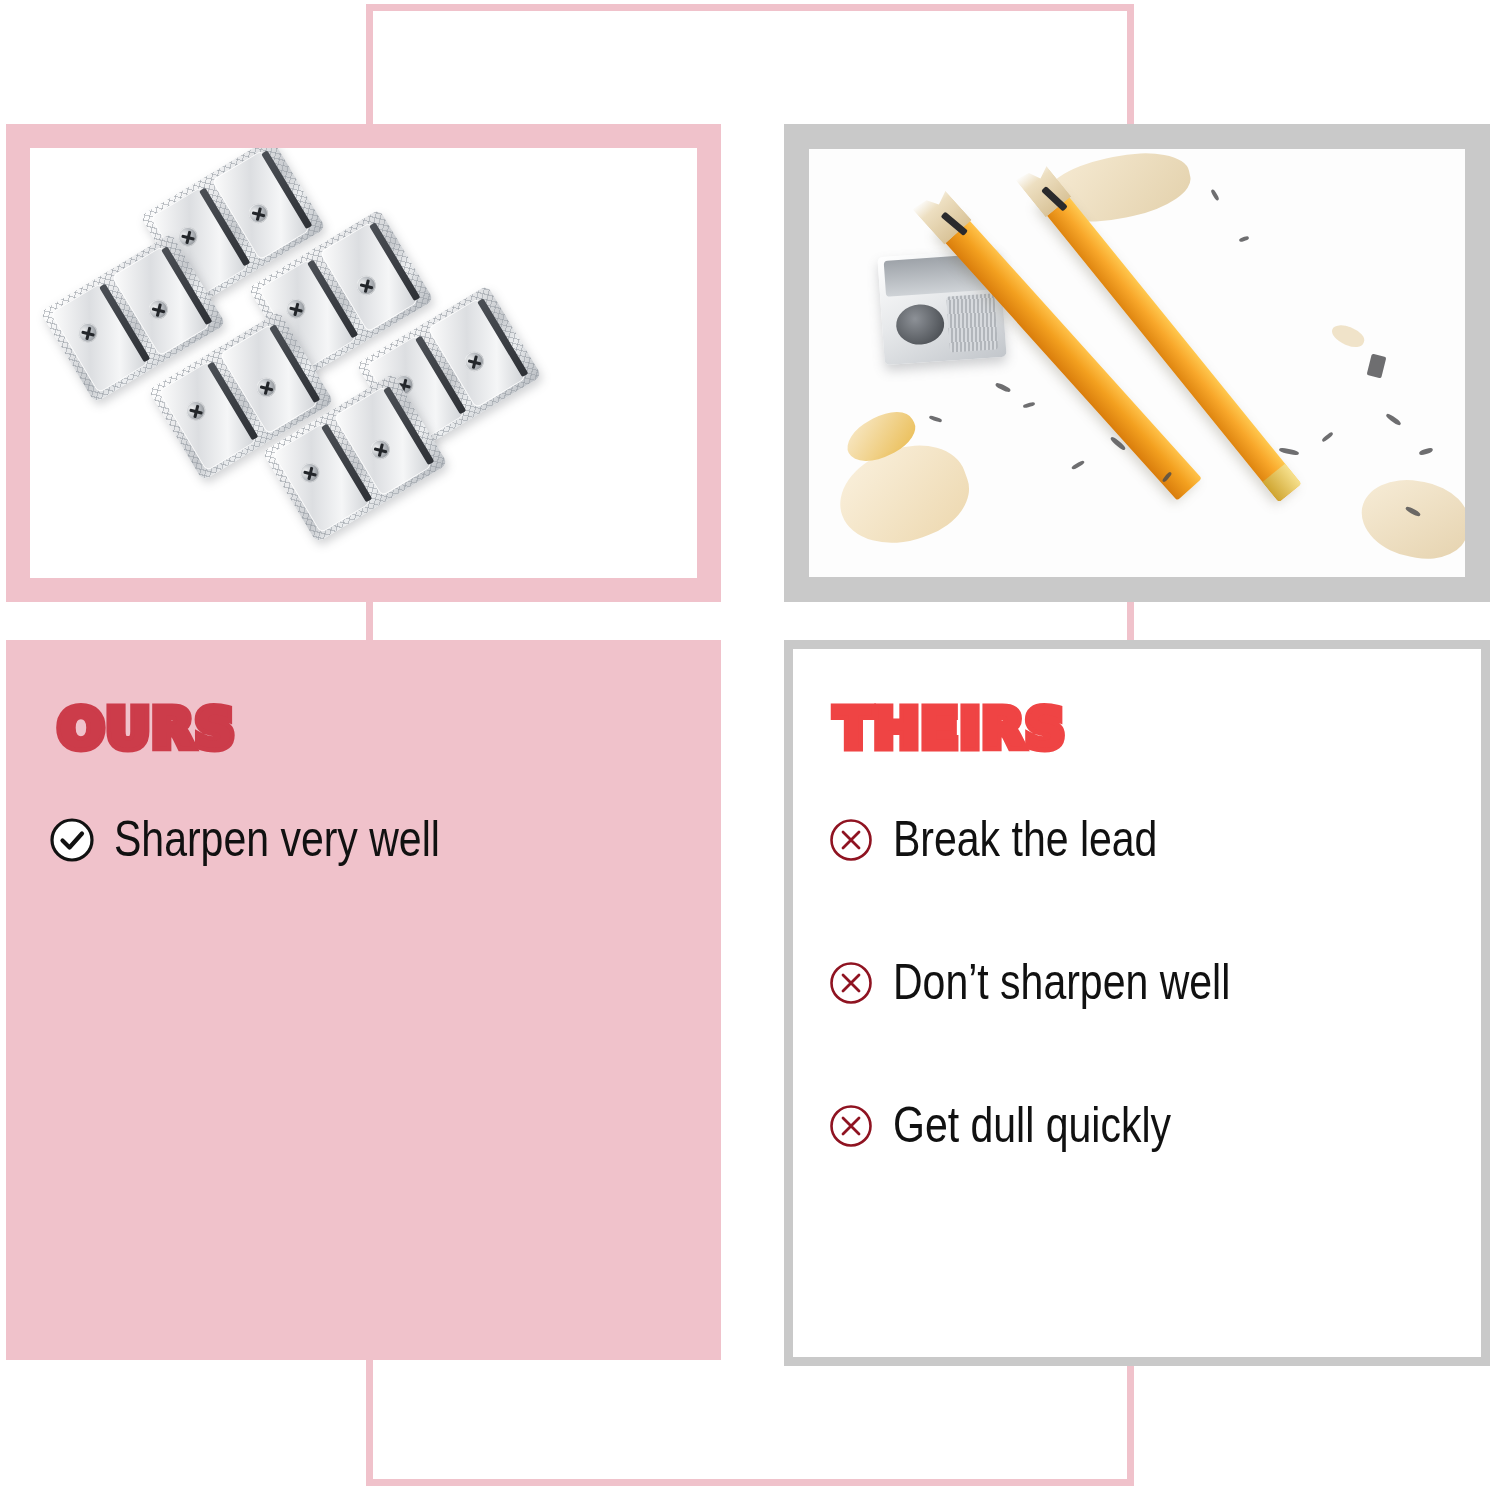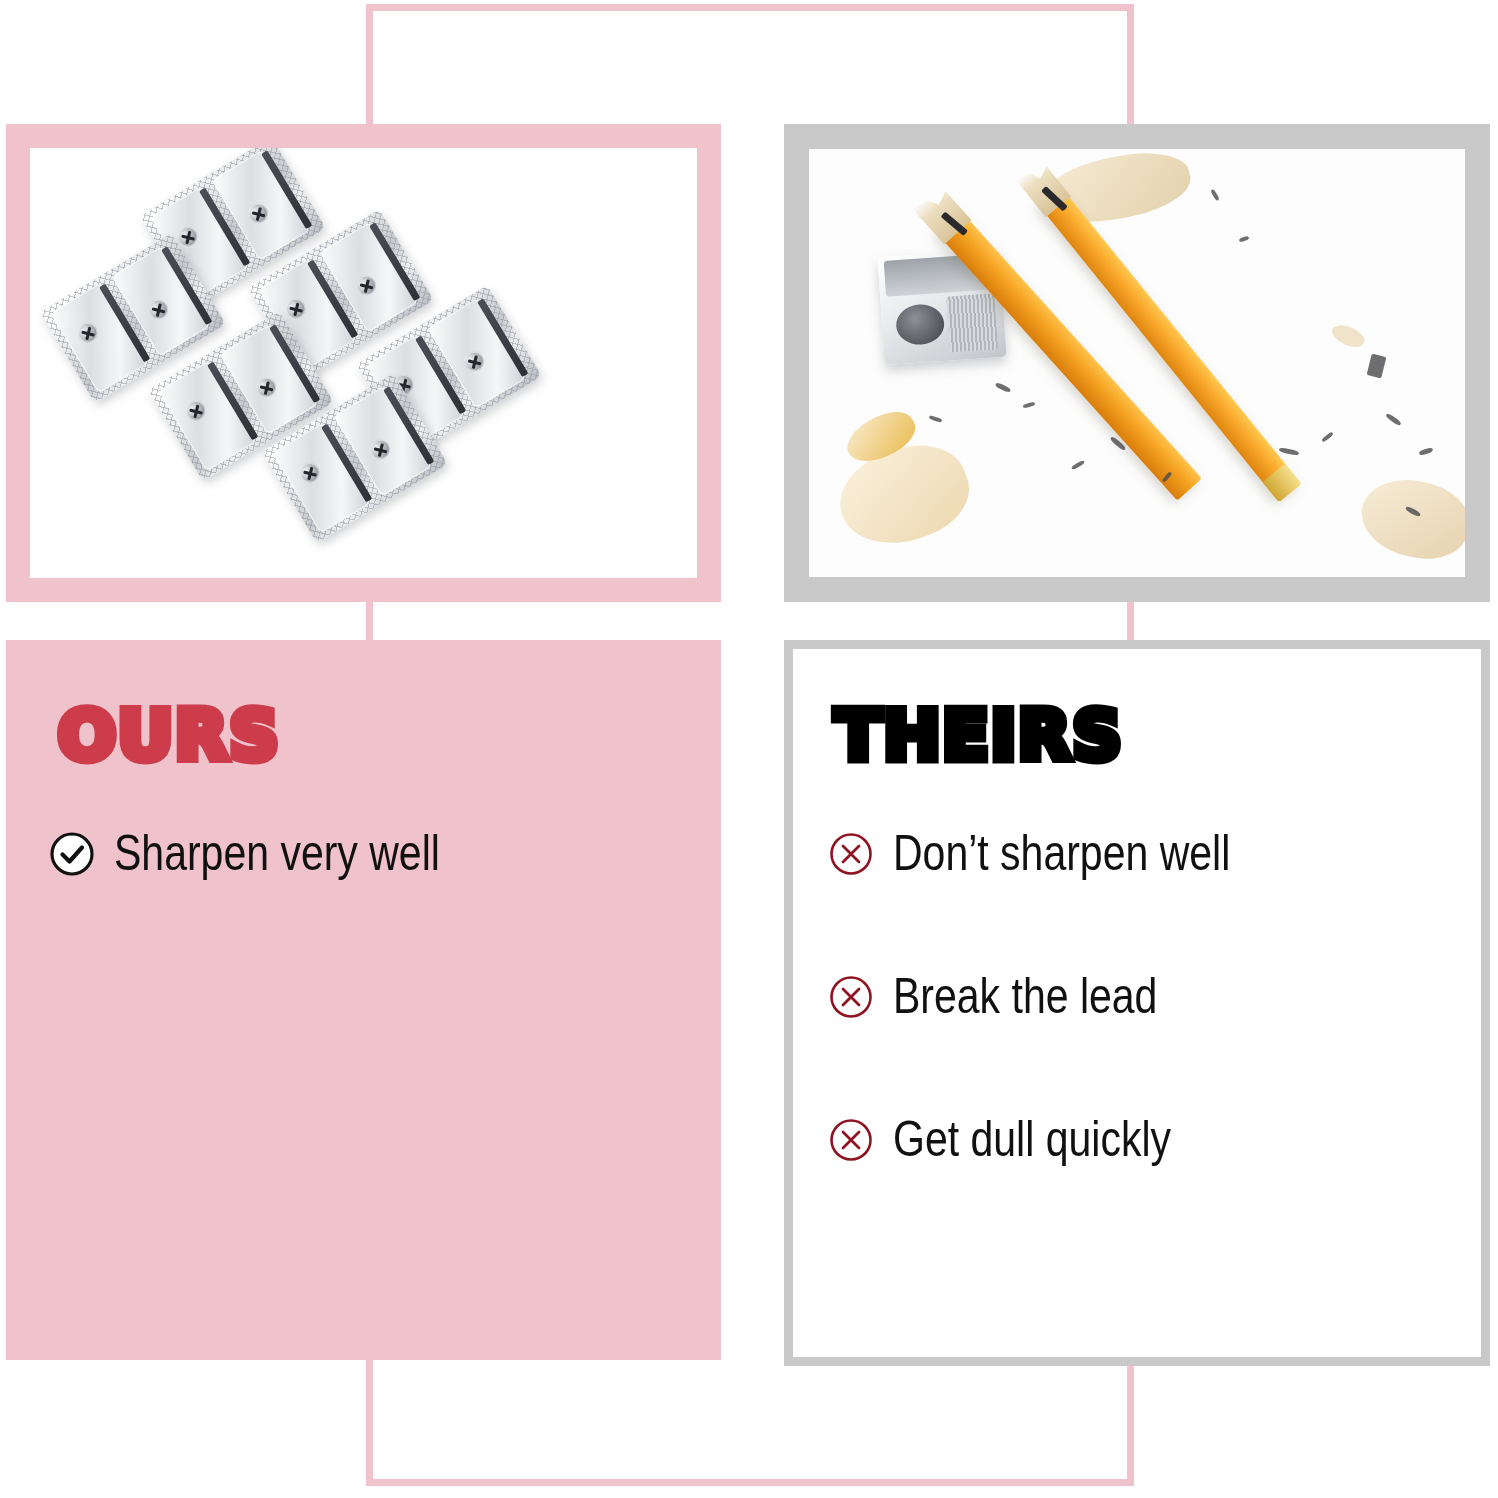--- a/index.html
+++ b/index.html
@@ -90,29 +90,29 @@
     height: 100%;
     background: #ffffff;
     box-sizing: border-box;
     padding: 53px 36px 40px 36px;
   }
 
   
   .heading {
     font-family: "DejaVu Sans", sans-serif;
     font-weight: bold;
-    font-size: 68px;
+    font-size: 54px;
     letter-spacing: 2px;
     line-height: 1;
     margin: 0 0 54px 0;
     -webkit-text-stroke: 9px currentColor;
     paint-order: stroke fill;
   }
   .heading-ours { color: #cc3c4a; margin-left: 8px; }
-  .heading-theirs { color: #000000; margin-left: 6px; }
+  .heading-theirs { color: #ef4444; margin-left: 6px; }
 
   
   .feature-list {
     list-style: none;
     margin: 0;
     padding: 0;
   }
   .feature-item {
     display: flex;
     align-items: flex-start;
@@ -440,30 +440,30 @@
       <div class="heading heading-theirs">THEIRS</div>
 
       <ul class="feature-list list-theirs">
         <li class="feature-item">
           <span class="feature-icon">
             <svg viewBox="0 0 44 44">
               <circle cx="22" cy="22" r="19.5" fill="none" stroke="#8f1321" stroke-width="2.6"></circle>
               <path d="M14 14 L30 30 M30 14 L14 30" fill="none" stroke="#8f1321" stroke-width="2.8" stroke-linecap="round"></path>
             </svg>
           </span>
-          <span class="feature-label">Don’t sharpen well</span>
+          <span class="feature-label">Break the lead</span>
         </li>
         <li class="feature-item">
           <span class="feature-icon">
             <svg viewBox="0 0 44 44">
               <circle cx="22" cy="22" r="19.5" fill="none" stroke="#8f1321" stroke-width="2.6"></circle>
               <path d="M14 14 L30 30 M30 14 L14 30" fill="none" stroke="#8f1321" stroke-width="2.8" stroke-linecap="round"></path>
             </svg>
           </span>
-          <span class="feature-label">Break the lead</span>
+          <span class="feature-label">Don’t sharpen well</span>
         </li>
         <li class="feature-item">
           <span class="feature-icon">
             <svg viewBox="0 0 44 44">
               <circle cx="22" cy="22" r="19.5" fill="none" stroke="#8f1321" stroke-width="2.6"></circle>
               <path d="M14 14 L30 30 M30 14 L14 30" fill="none" stroke="#8f1321" stroke-width="2.8" stroke-linecap="round"></path>
             </svg>
           </span>
           <span class="feature-label">Get dull quickly</span>
         </li>

